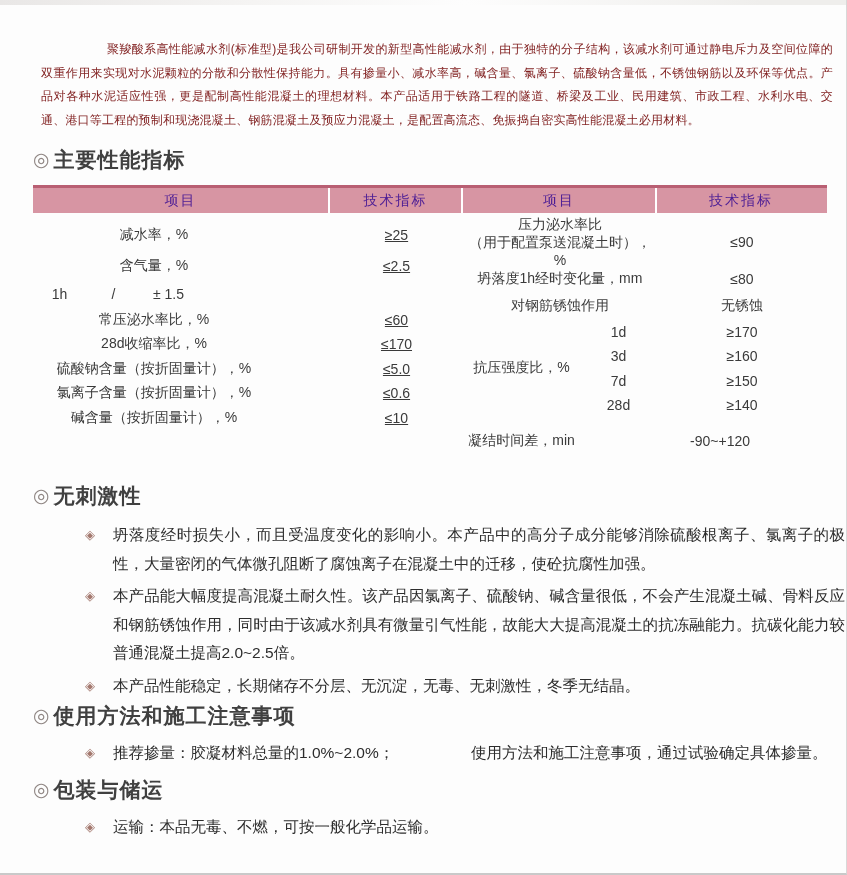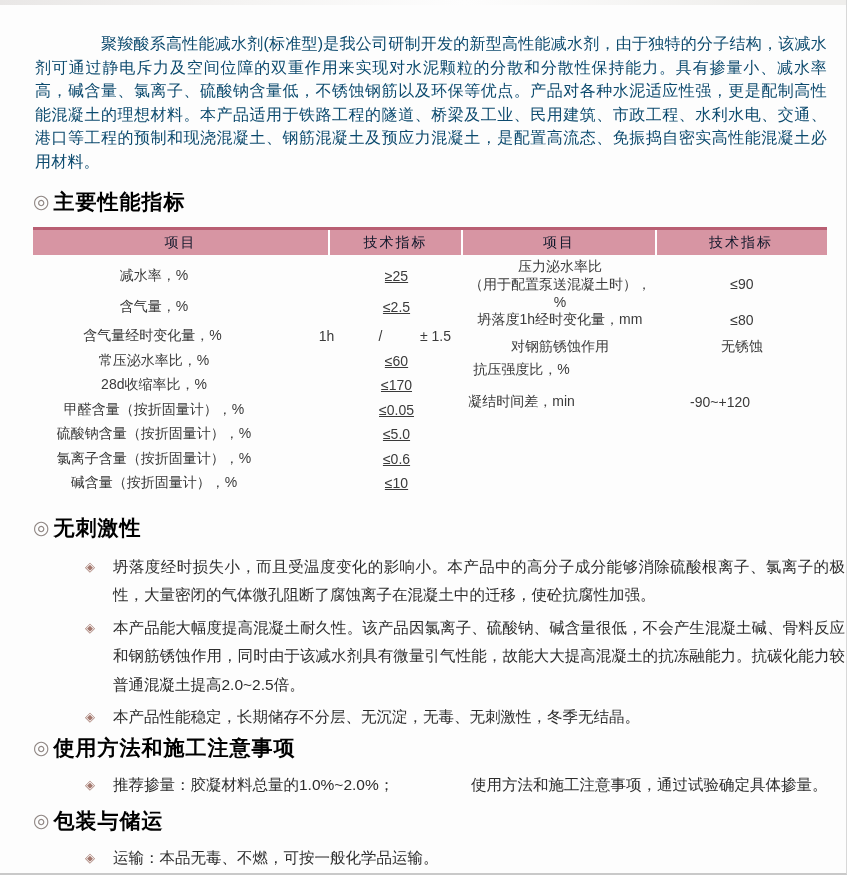--- a/index.html
+++ b/index.html
@@ -10,46 +10,46 @@
     color:#2f2f2f;
     -webkit-font-smoothing:antialiased;
   }
   .page{position:absolute;inset:0;border-right:1px solid #d8d8d8;border-bottom:2px solid #c9c9c9;}
   .scan-edge{position:absolute;top:0;left:0;right:0;height:5px;
     background:linear-gradient(90deg,#e9e7e6 0%,#f5f4f3 30%,#fdfdfd 55%,#efeeec 90%);}
   .content{padding:30px 22px 0 33px;}
 
   
   .intro{
-    margin:2px;width:792px;
-    font-size:16px;line-height:23.6px;text-align:justify;text-indent:66px;
-    color:#0c4a6e;letter-spacing:.2px;
+    margin:8px;width:792px;
+    font-size:12px;line-height:23.6px;text-align:justify;text-indent:66px;
+    color:#7f1d1d;letter-spacing:.2px;
   }
 
   
   .sec-head{display:flex;align-items:center;margin:0;}
   .sec-head .marker{
     font-size:19px;color:#8f8683;font-weight:400;margin-right:4px;line-height:24px;
   }
   .sec-head .sec-title{
-    font-size:21px;font-weight:700;color:#000000;letter-spacing:1px;line-height:24px;
+    font-size:21px;font-weight:700;color:#404040;letter-spacing:1px;line-height:24px;
   }
   .h-perf{margin-top:16px;margin-bottom:13px;}
   .h-adv{margin-top:20px;margin-bottom:13px;}
   .h-use{margin-top:4px;margin-bottom:11px;}
   .h-pack{margin-top:10px;margin-bottom:11px;}
 
   
   .spec-table{width:794px;font-size:14px;color:#3a3a3a;}
   .tbl-header{
     display:flex;height:25px;background:#d795a3;border-top:3px solid #b95f73;
     align-items:center;
   }
   .tbl-header .hcell{
-    color:#0f172a;text-align:center;box-sizing:border-box;line-height:25px;
+    color:#4c1d95;text-align:center;box-sizing:border-box;line-height:25px;
     letter-spacing:2px;
   }
   .hc1{width:297px;border-right:2px solid #fff;}
   .hc2{width:133px;border-right:2px solid #fff;}
   .hc3{width:194px;border-right:2px solid #fff;}
   .hc4{width:168px;}
   .tbl-body{display:flex;padding-top:6px;}
   .half-left{width:430px;}
   .half-right{width:364px;}
 
@@ -121,36 +121,31 @@
         <div class="half-left">
           <div class="lrow tall">
             <div class="l-label">减水率，%</div>
             <div class="l-value">≥25</div>
           </div>
           <div class="lrow tall">
             <div class="l-label">含气量，%</div>
             <div class="l-value">≤2.5</div>
           </div>
           <div class="lrow-split">
-            <div class="ls-label">含气量经时变化量，%</div>
             <div class="ls-1h">1h</div>
             <div class="ls-slash">/</div>
             <div class="ls-val">± 1.5</div>
           </div>
           <div class="lrow">
             <div class="l-label">常压泌水率比，%</div>
             <div class="l-value">≤60</div>
           </div>
           <div class="lrow">
             <div class="l-label">28d收缩率比，%</div>
             <div class="l-value">≤170</div>
-          </div>
-          <div class="lrow">
-            <div class="l-label">甲醛含量（按折固量计），%</div>
-            <div class="l-value">≤0.05</div>
           </div>
           <div class="lrow">
             <div class="l-label">硫酸钠含量（按折固量计），%</div>
             <div class="l-value">≤5.0</div>
           </div>
           <div class="lrow">
             <div class="l-label">氯离子含量（按折固量计），%</div>
             <div class="l-value">≤0.6</div>
           </div>
           <div class="lrow">
@@ -170,20 +165,38 @@
           <div class="rrow rrow-b">
             <div class="r-label">坍落度1h经时变化量，mm</div>
             <div class="r-value">≤80</div>
           </div>
           <div class="rrow rrow-c">
             <div class="r-label">对钢筋锈蚀作用</div>
             <div class="r-value">无锈蚀</div>
           </div>
           <div class="grp">
             <div class="grp-label">抗压强度比，%</div>
+            <div class="grp-col">
+              <div class="grp-subrow">
+                <div class="grp-age">1d</div>
+                <div class="grp-val">≥170</div>
+              </div>
+              <div class="grp-subrow">
+                <div class="grp-age">3d</div>
+                <div class="grp-val">≥160</div>
+              </div>
+              <div class="grp-subrow">
+                <div class="grp-age">7d</div>
+                <div class="grp-val">≥150</div>
+              </div>
+              <div class="grp-subrow">
+                <div class="grp-age">28d</div>
+                <div class="grp-val">≥140</div>
+              </div>
+            </div>
           </div>
           <div class="grp-set">
             <div class="grp-label">凝结时间差，min</div>
             <div class="set-val">-90~+120</div>
           </div>
         </div>
 
       </div>
     </div>
 

